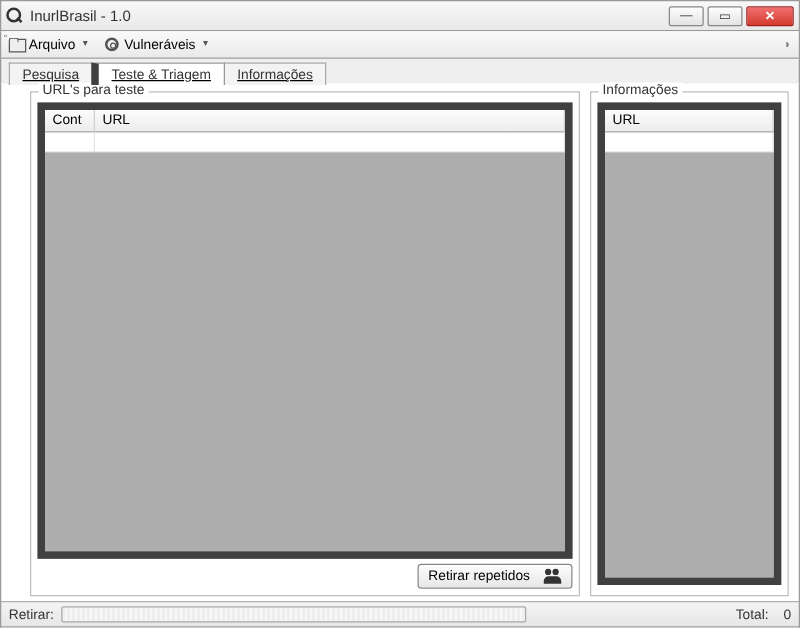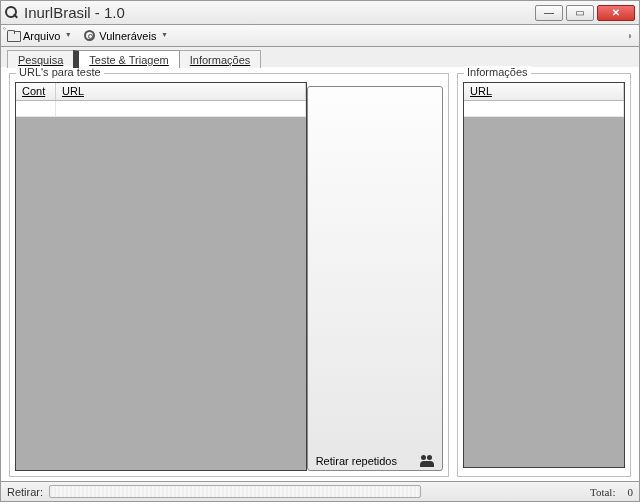--- a/index.html
+++ b/index.html
@@ -18,21 +18,21 @@
     background: linear-gradient(#f8f8f8, #e8e8e8);
     border: 1px solid #999;
     display: flex;
     align-items: center;
     padding: 0 4px;
     gap: 4px;
   }
   .titlebar .title {
     flex: 1;
     color: #333;
-    font-size: 15px;
+    font-size: 12px;
     padding-left: 2px;
   }
   .win-btns { display: flex; gap: 3px; }
   .win-btn {
     width: 28px; height: 16px;
     border: 1px solid #888;
     border-radius: 2px;
     background: linear-gradient(#fdfdfd,#e4e4e4);
     display:flex;align-items:center;justify-content:center;
     font-size:10px;color:#333;
@@ -97,66 +97,66 @@
   }
   .groupbox{
     border:1px solid #bfbfbf;
     position:relative;
     padding:8px 5px 5px 5px;
   }
   .groupbox .legend{
     position:absolute;top:-8px;left:6px;
     background:#fff;padding:0 3px;color:#333;
   }
-  .gb-left{flex:0 0 440px;display:flex;flex-direction:row;}
+  .gb-left{flex:0 0 440px;display:flex;flex-direction:column;margin-left:15px;}
   .gb-right{flex:1;}
   .table{
-    border:1px solid #404040;
+    border:6px solid #404040;
     background:#a3a3a3;
     width:100%;height:100%;
-    display:flex;flex-direction:column;text-decoration:underline;
+    display:flex;flex-direction:column;
   }
   .thead{
     display:flex;height:18px;background:linear-gradient(#fcfcfc,#ececec);
     border-bottom:1px solid #b6b6b6;
   }
   .th{
     border-right:1px solid #cfcfcf;
     padding:2px 6px;color:#000;
   }
   .tbody-row{
     display:flex;height:16px;background:#fff;
   }
   .td{border-right:1px solid #e4e4e4;border-bottom:1px solid #e4e4e4;}
   .tbody-fill{flex:1;background:#adadad;}
   .gb-left .table-wrap{flex:1;min-height:0;}
   .btn-row{display:flex;justify-content:flex-end;padding-top:4px;}
   .btn{
     border:1px solid #888;border-radius:3px;
     background:linear-gradient(#fdfdfd,#e7e7e7);
-    padding:3px 8px;display:flex;align-items:flex-end;gap:23px;
+    padding:3px 8px;display:flex;align-items:flex-end;gap:11px;
     color:#000;
   }
   .people-icon{display:inline-block;width:14px;height:12px;position:relative;}
   .people-icon::before,.people-icon::after{content:'';position:absolute;background:#333;border-radius:50%;width:5px;height:5px;top:0;}
   .people-icon::before{left:1px;}
   .people-icon::after{left:7px;}
   .people-body{position:absolute;bottom:0;left:0;width:14px;height:6px;background:#333;border-radius:4px 4px 0 0;}
   
   .statusbar{
     height:20px;border:1px solid #999;border-top:none;
     background:linear-gradient(#f4f4f4,#e6e6e6);
     display:flex;align-items:center;padding:0 6px;gap:6px;
   }
   .progress{
     flex:0 0 372px;height:13px;border:1px solid #aaa;border-radius:2px;
     background:repeating-linear-gradient(90deg,#eee,#eee 2px,#f7f7f7 2px,#f7f7f7 4px);
   }
   .status-lbl{color:#333;}
-  .status-right{margin-left:auto;display:flex;gap:12px;color:#333;font-family:Liberation Serif, serif;}
+  .status-right{margin-left:auto;display:flex;gap:12px;color:#333;}
 </style>
 </head>
 <body>
 
 <div class="titlebar">
   <span class="search-icon"></span>
   <span class="title">InurlBrasil - 1.0</span>
   <div class="win-btns">
     <div class="win-btn">—</div>
     <div class="win-btn">▭</div>

